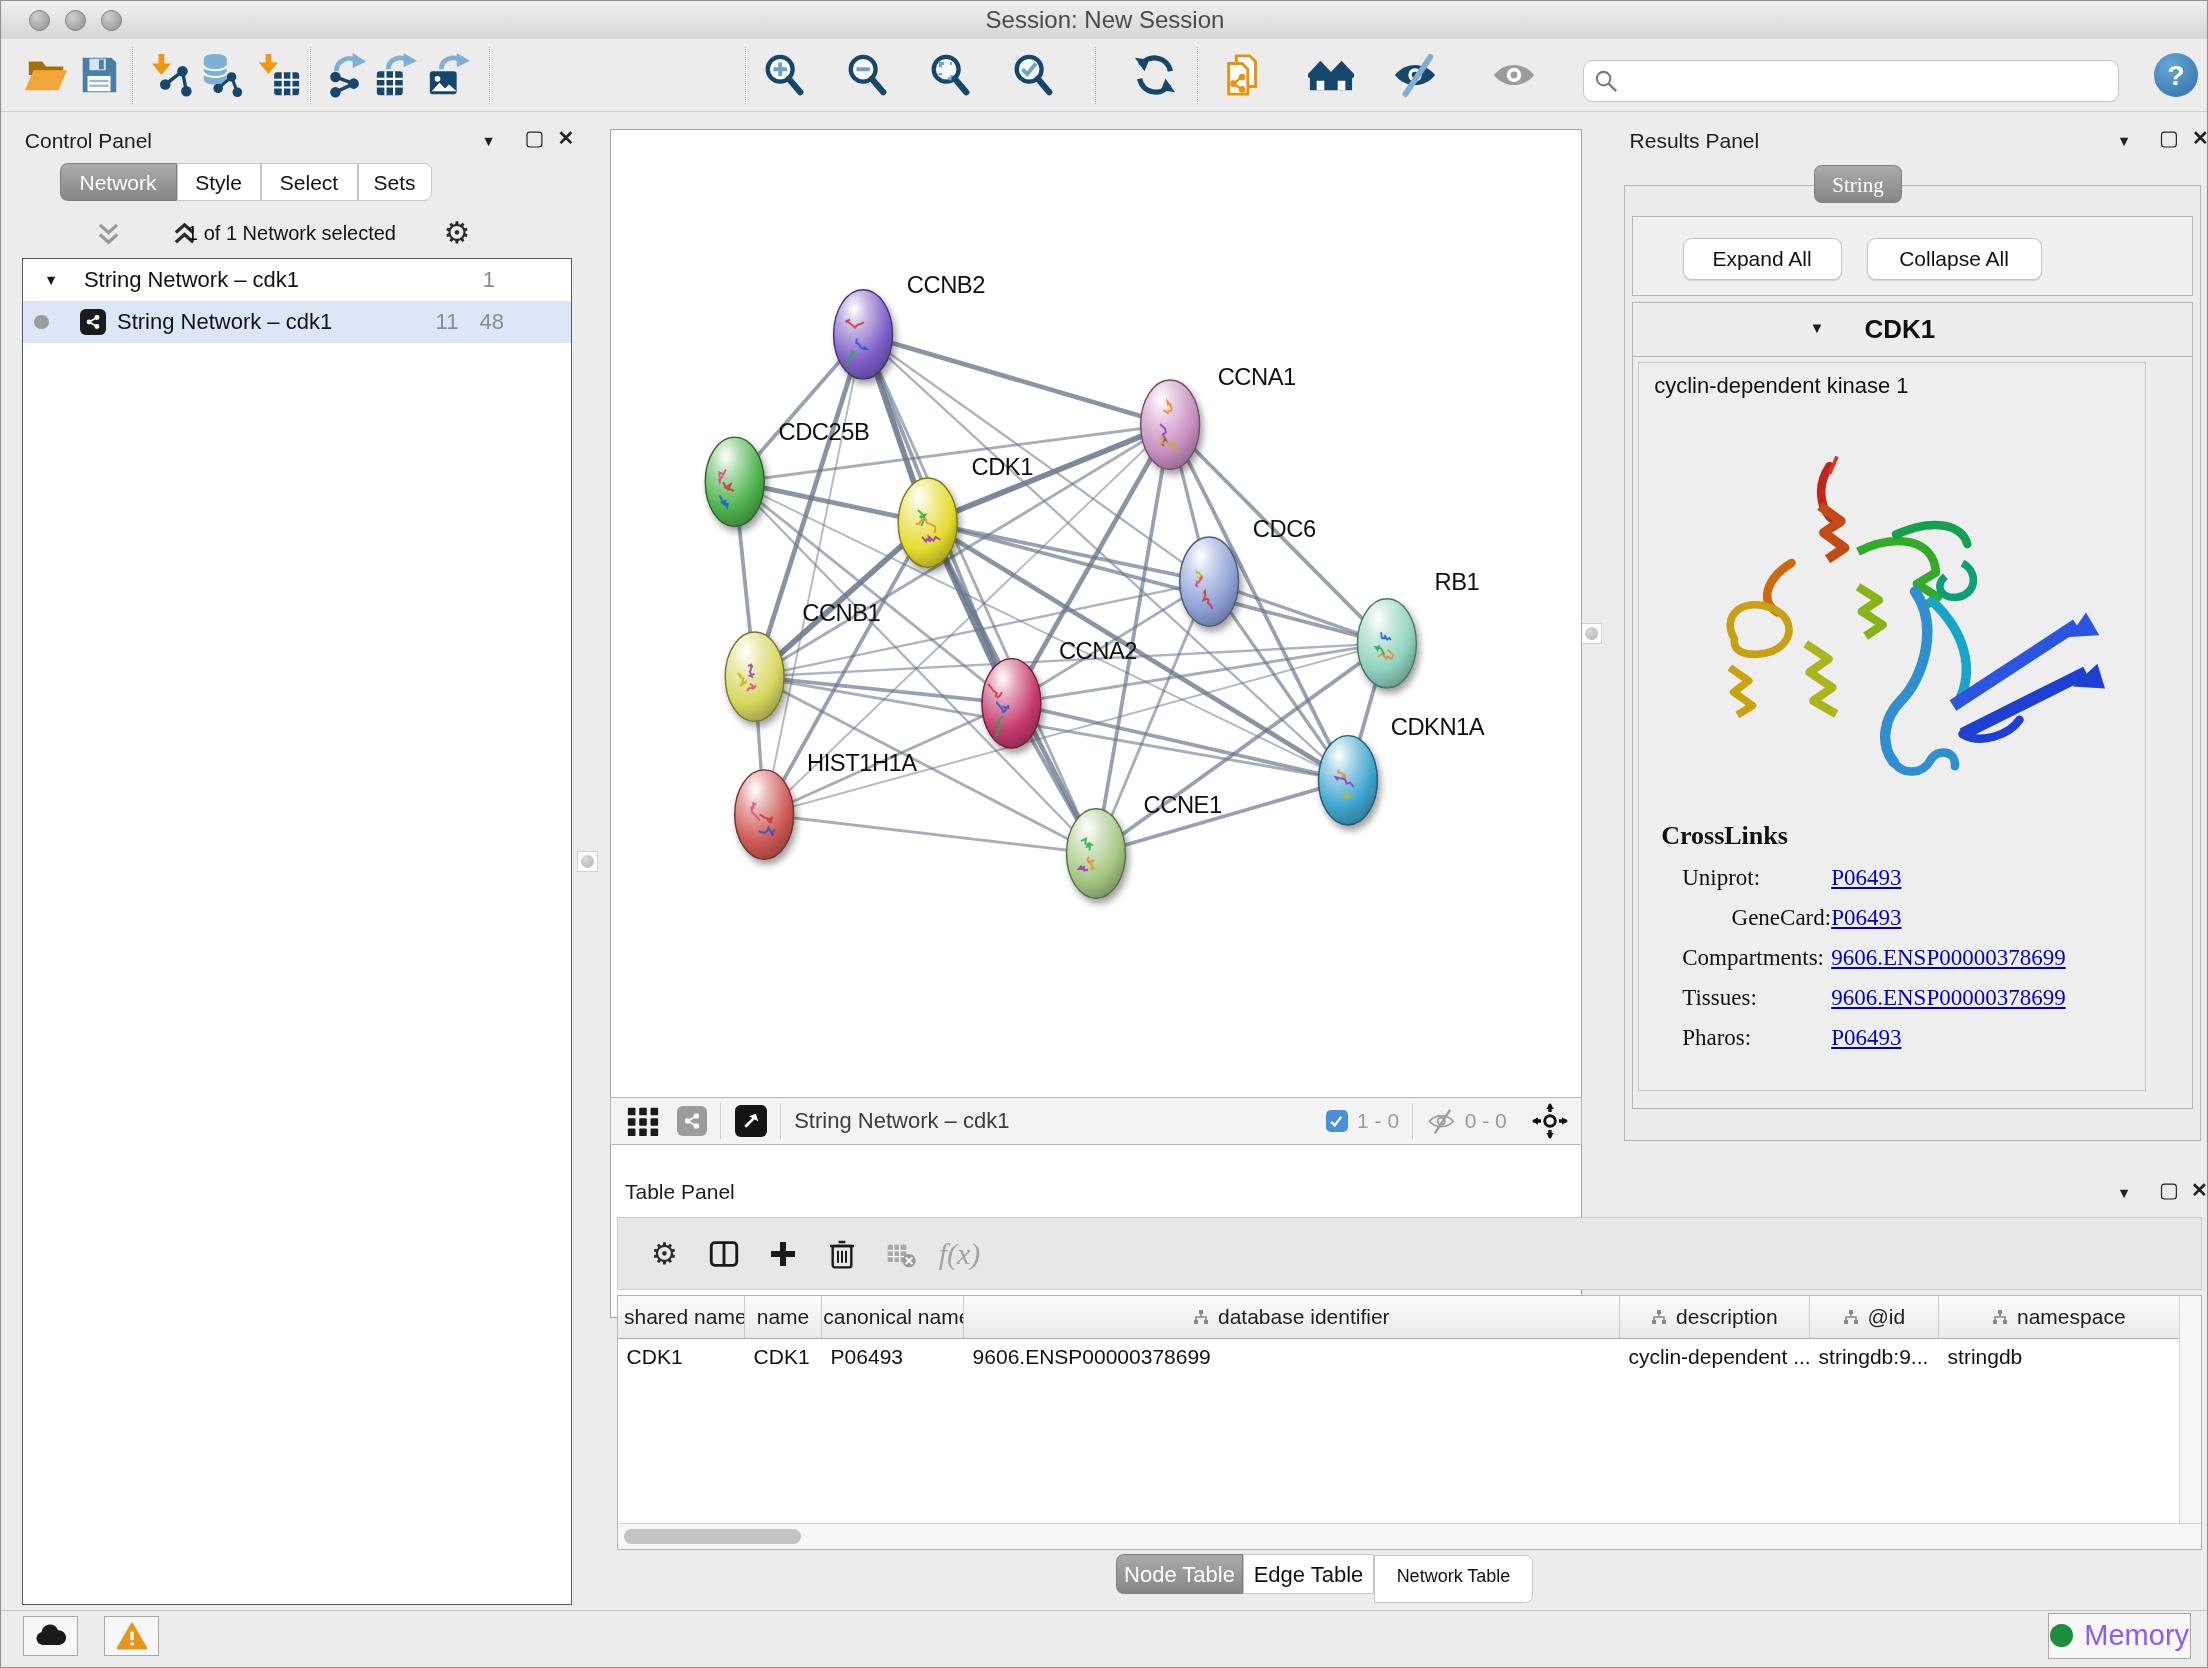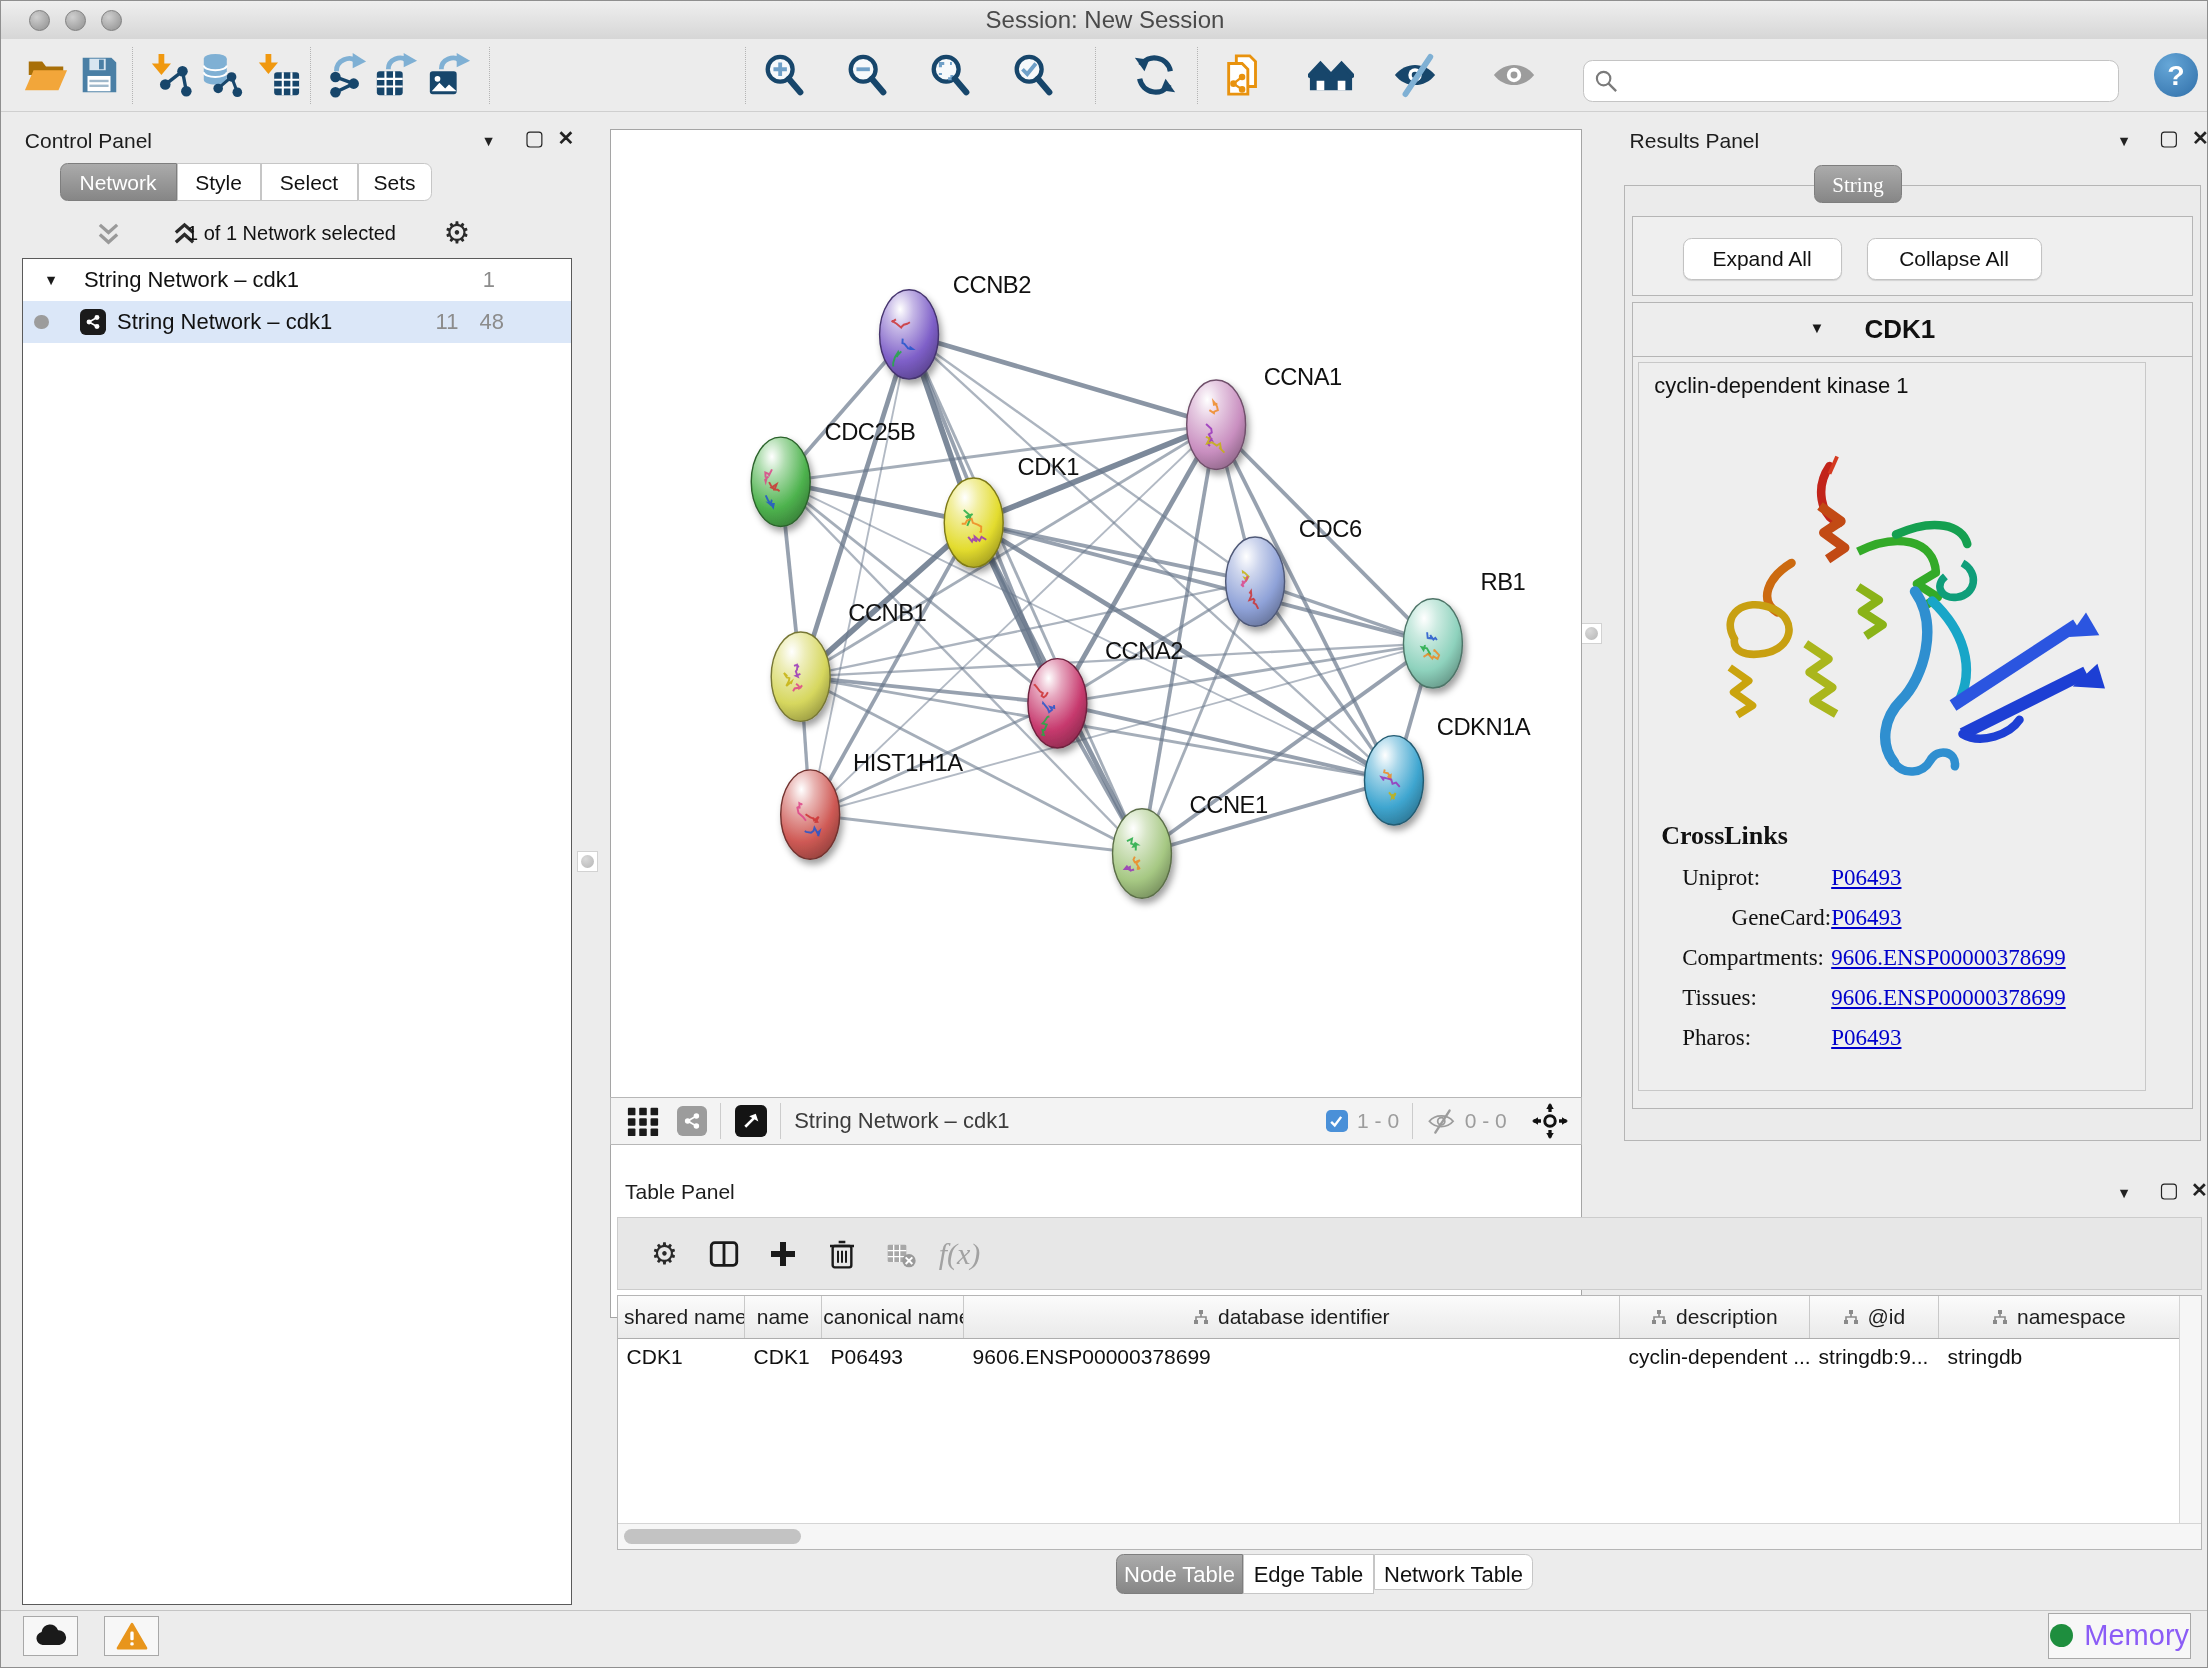--- a/index.html
+++ b/index.html
@@ -297,21 +297,21 @@
   <div class="abs splitter-dot" style="left:576px;top:850px;">
       <i></i>
     </div>
   <div class="abs splitter-dot" style="left:1580px;top:622px;">
       <i></i>
     </div>
   <div class="abs splitter-dot" style="left:1396px;top:1151px;">
       <i></i>
     </div>
 
-  <div class="abs canvas" style="left:609px;top:128px;width:972px;height:1189px;padding-left:46px;">
+  <div class="abs canvas" style="left:609px;top:128px;width:972px;height:1189px;">
     <svg id="network-svg" width="970" height="965" viewBox="0 0 1020 1015">
         <defs>
           <filter id="nshadow" x="-60%" y="-60%" width="220%" height="220%">
             <feDropShadow dx="3" dy="5" stdDeviation="4" flood-color="#000000" flood-opacity="0.38"></feDropShadow>
           </filter>
           <radialGradient id="ng0" cx="35%" cy="22%" r="90%">
             <stop offset="0" stop-color="#ffffff"></stop>
             <stop offset="0.25" stop-color="rgb(197,183,230)"></stop>
             <stop offset="0.65" stop-color="#7e5fc8"></stop>
             <stop offset="1" stop-color="rgb(82,62,130)"></stop>
@@ -739,21 +739,21 @@
         <div class="td" style="width:129px;">stringdb:9...</div>
         <div class="td" style="width:240px;">stringdb</div>
       </div>
       <div class="abs vscroll" style="right:0;top:0;width:21px;height:228px;"></div>
       <div class="abs hscroll" style="left:0;bottom:0;width:1583px;height:25px;">
         <div class="hthumb" style="position:absolute;left:5.7px;top:4.8px;width:177px;height:15px;"></div>
       </div>
     </div>
 
     <div class="abs" style="left:518px;top:385px;">
-      <span class="tab selected first" style="width:127px;height:40px;line-height:40px;font-size:22px;">Node Table</span><span class="tab" style="width:131px;height:40px;line-height:40px;font-size:22px;">Edge Table</span><span class="tab last" style="width:159px;height:36px;line-height:40px;font-size:22px;">Network Table</span>
+      <span class="tab selected first" style="width:127px;height:40px;line-height:40px;font-size:22px;">Node Table</span><span class="tab" style="width:131px;height:40px;line-height:40px;font-size:22px;">Edge Table</span><span class="tab last" style="width:159px;height:48px;line-height:40px;font-size:18px;">Network Table</span>
     </div>
   </div>
 
   <div class="abs statusbar" style="left:0;top:1609px;width:2208px;height:59px;">
     <div class="abs sb-btn" style="left:22px;top:4.8px;width:55px;height:40px;">
       <svg width="32" height="23" viewBox="0 0 34 24">
         <path d="M8 22 a7 7 0 0 1 -1 -13.8 A9 9 0 0 1 24.5 6.5 A6.5 6.5 0 0 1 26 22 z" fill="#1a1a1a"></path>
       </svg>
     </div>
     <div class="abs sb-btn" style="left:103px;top:4.8px;width:55px;height:40px;">

